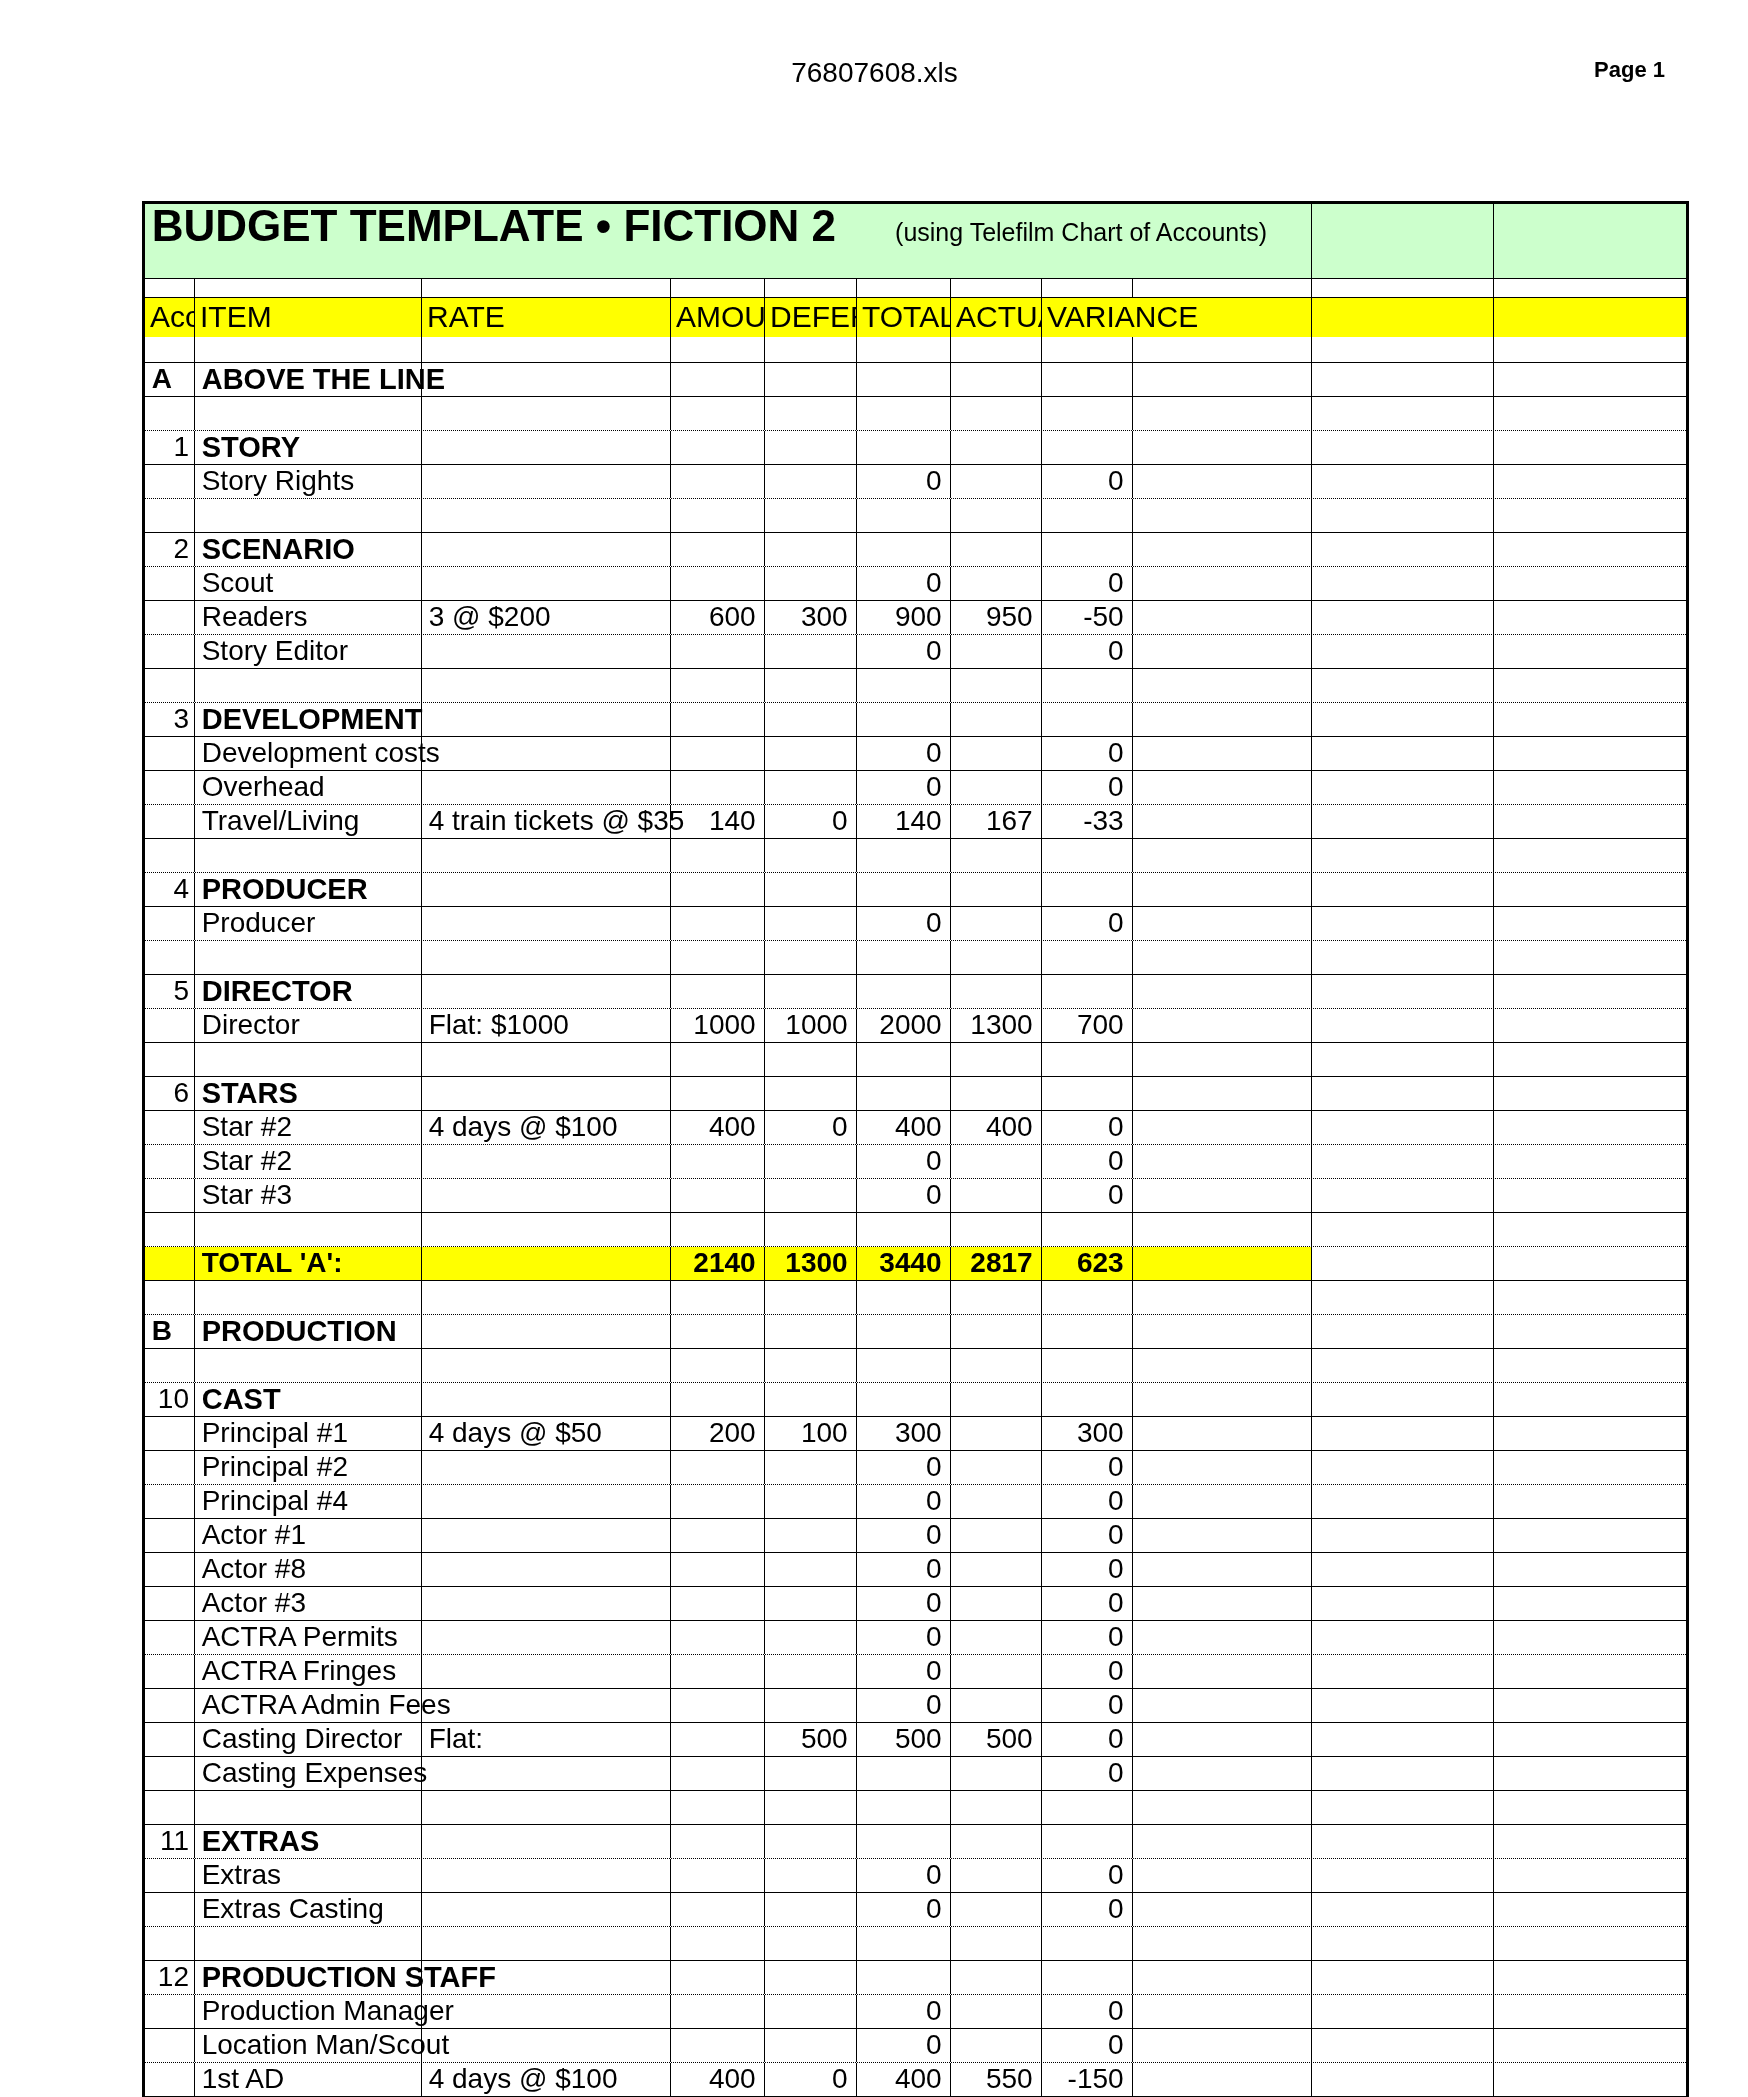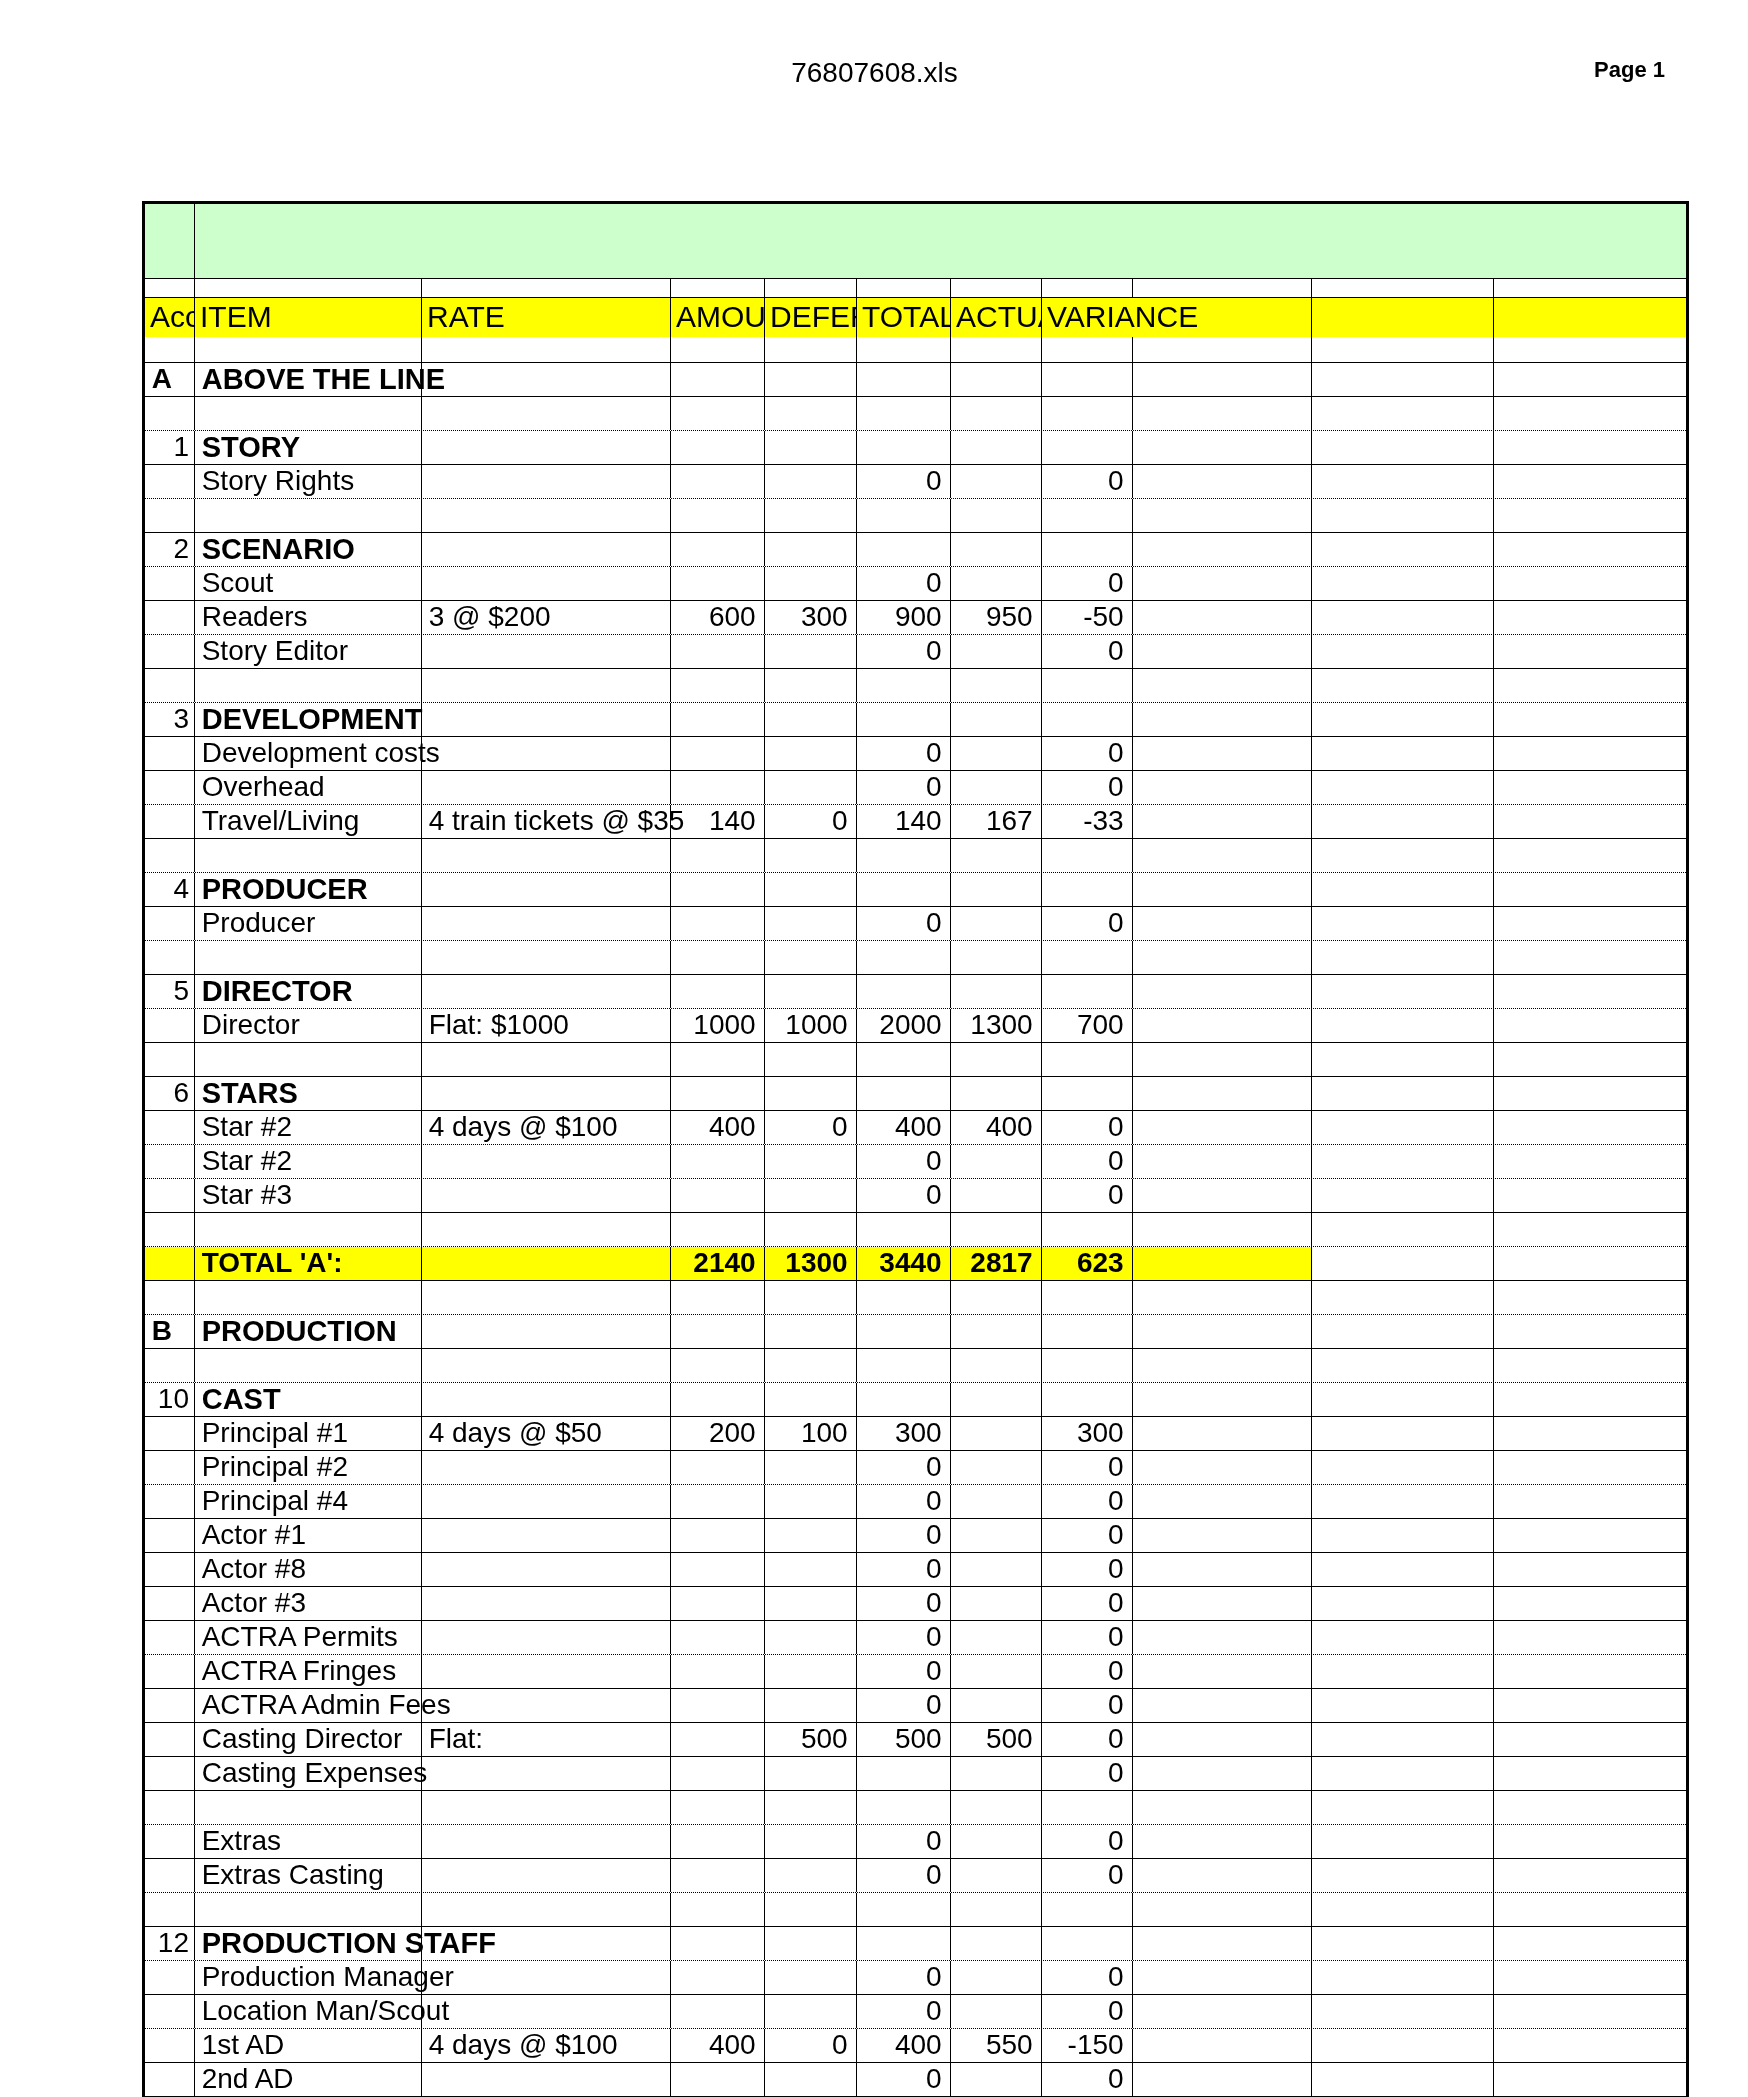--- a/index.html
+++ b/index.html
@@ -60,20 +60,24 @@
 </head>
 <body>
 
 <div class="page-top">
   <div class="filename">76807608.xls</div>
   <div class="pagenum">Page 1</div>
 </div>
 
 <div class="budget-table">
   <div class="row title-row">
+    <div class="cell title-main">
+      <span class="table-title">BUDGET TEMPLATE • FICTION 2</span>
+      <span class="table-subtitle">(using Telefilm Chart of Accounts)</span>
+    </div>
     <div class="cell"></div>
     <div class="cell"></div>
   </div>
 
   <div class="row spacer1">
     <div class="cell"></div>
       <div class="cell"></div>
       <div class="cell"></div>
       <div class="cell"></div>
     <div class="cell"></div>
@@ -664,20 +668,33 @@
         <div class="cell c-item"></div>
         <div class="cell c-num"></div>
         <div class="cell c-num"></div>
         <div class="cell c-num"></div>
         <div class="cell c-num"></div>
         <div class="cell c-num"></div>
         <div class="cell c-x"></div>
         <div class="cell c-x"></div>
         <div class="cell c-x"></div>
       </div>
+      <div class="row r-data section bt-solid">
+        <div class="cell c-acc num">11</div>
+        <div class="cell c-item">EXTRAS</div>
+        <div class="cell c-item"></div>
+        <div class="cell c-num"></div>
+        <div class="cell c-num"></div>
+        <div class="cell c-num"></div>
+        <div class="cell c-num"></div>
+        <div class="cell c-num"></div>
+        <div class="cell c-x"></div>
+        <div class="cell c-x"></div>
+        <div class="cell c-x"></div>
+      </div>
       <div class="row r-data item bt-dotted">
         <div class="cell c-acc letter"></div>
         <div class="cell c-item">Extras</div>
         <div class="cell c-item"></div>
         <div class="cell c-num"></div>
         <div class="cell c-num"></div>
         <div class="cell c-num">0</div>
         <div class="cell c-num"></div>
         <div class="cell c-num">0</div>
         <div class="cell c-x"></div>

